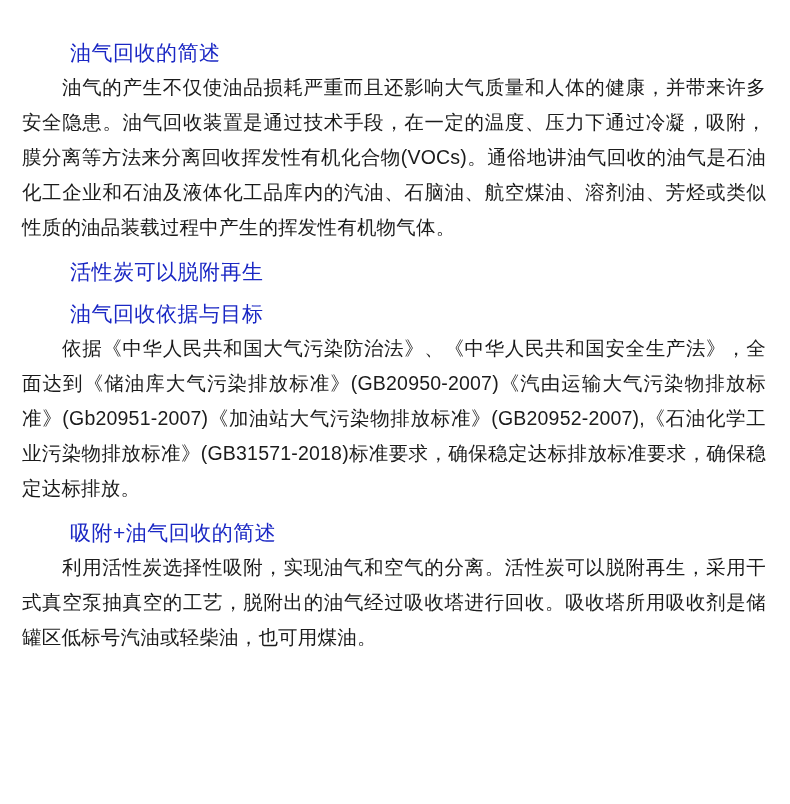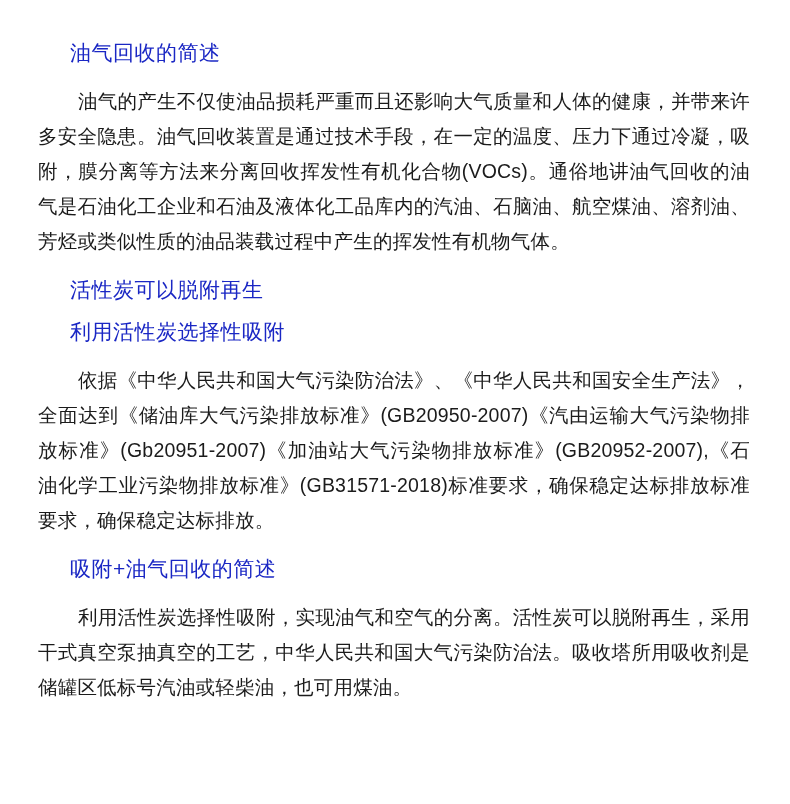--- a/index.html
+++ b/index.html
@@ -32,21 +32,21 @@
     margin: 0 0 2px 0;
     padding-left: 48px;
     letter-spacing: 0.5px;
   }
   .section-body {
     color: #1b1b1b;
     font-size: 19.5px;
     line-height: 35px;
     text-align: justify;
     text-justify: inter-ideograph;
-    margin: 16px;
+    margin: 0;
     padding: 0 2px 0 0;
     text-indent: 40px;
     letter-spacing: 0.2px;
   }
   .sec-1 { margin-bottom: 12px; }
   .sec-2 { margin-bottom: 12px; }
   .sec-3 { margin-bottom: 12px; }
   .sec-4 { margin-bottom: 0; }
 </style>
 </head>
@@ -57,22 +57,22 @@
   <div class="section sec-1">
     <h2 class="section-heading">油气回收的简述</h2>
     <p class="section-body">油气的产生不仅使油品损耗严重而且还影响大气质量和人体的健康，并带来许多安全隐患。油气回收装置是通过技术手段，在一定的温度、压力下通过冷凝，吸附，膜分离等方法来分离回收挥发性有机化合物(VOCs)。通俗地讲油气回收的油气是石油化工企业和石油及液体化工品库内的汽油、石脑油、航空煤油、溶剂油、芳烃或类似性质的油品装载过程中产生的挥发性有机物气体。</p>
   </div>
 
   <div class="section sec-2">
     <h2 class="section-heading">活性炭可以脱附再生</h2>
   </div>
 
   <div class="section sec-3">
-    <h2 class="section-heading">利用活性炭选择性吸附</h2>
+    <h2 class="section-heading">油气回收依据与目标</h2>
     <p class="section-body">依据《中华人民共和国大气污染防治法》、《中华人民共和国安全生产法》，全面达到《储油库大气污染排放标准》(GB20950-2007)《汽由运输大气污染物排放标准》(Gb20951-2007)《加油站大气污染物排放标准》(GB20952-2007),《石油化学工业污染物排放标准》(GB31571-2018)标准要求，确保稳定达标排放标准要求，确保稳定达标排放。</p>
   </div>
 
   <div class="section sec-4">
     <h2 class="section-heading">吸附+油气回收的简述</h2>
-    <p class="section-body">利用活性炭选择性吸附，实现油气和空气的分离。活性炭可以脱附再生，采用干式真空泵抽真空的工艺，中华人民共和国大气污染防治法。吸收塔所用吸收剂是储罐区低标号汽油或轻柴油，也可用煤油。</p>
+    <p class="section-body">利用活性炭选择性吸附，实现油气和空气的分离。活性炭可以脱附再生，采用干式真空泵抽真空的工艺，脱附出的油气经过吸收塔进行回收。吸收塔所用吸收剂是储罐区低标号汽油或轻柴油，也可用煤油。</p>
   </div>
 
 </div>
 
 </body></html>

